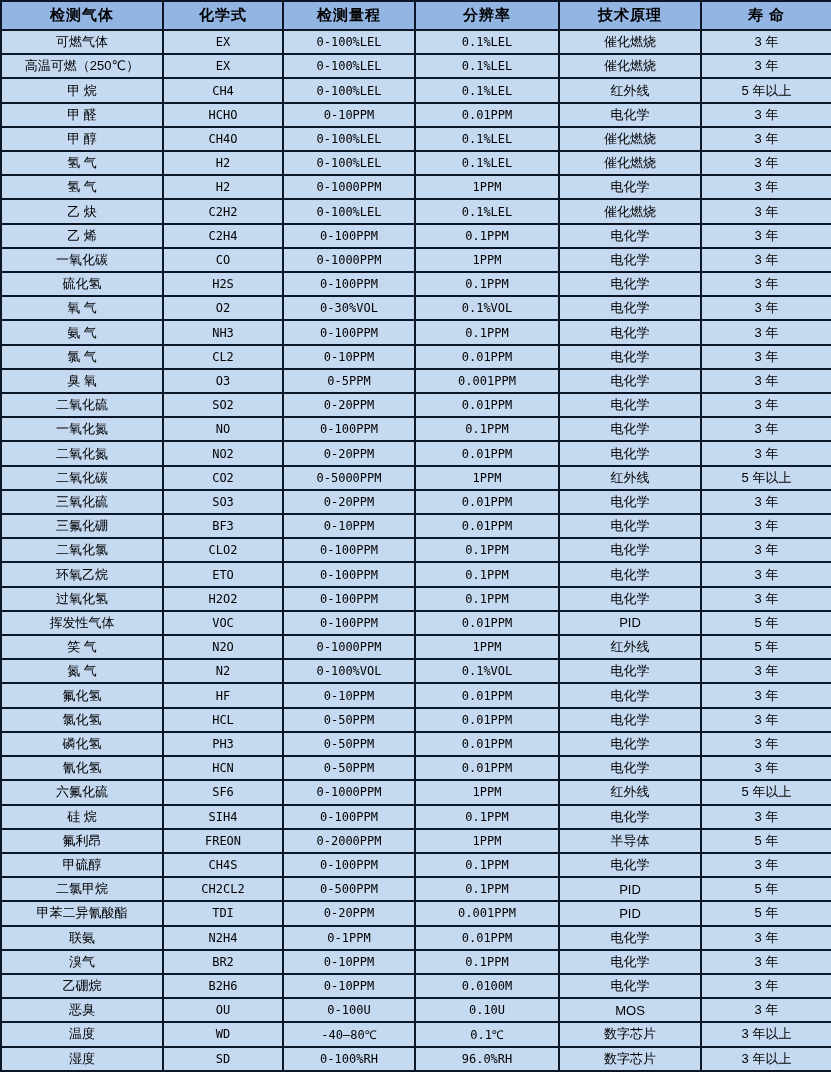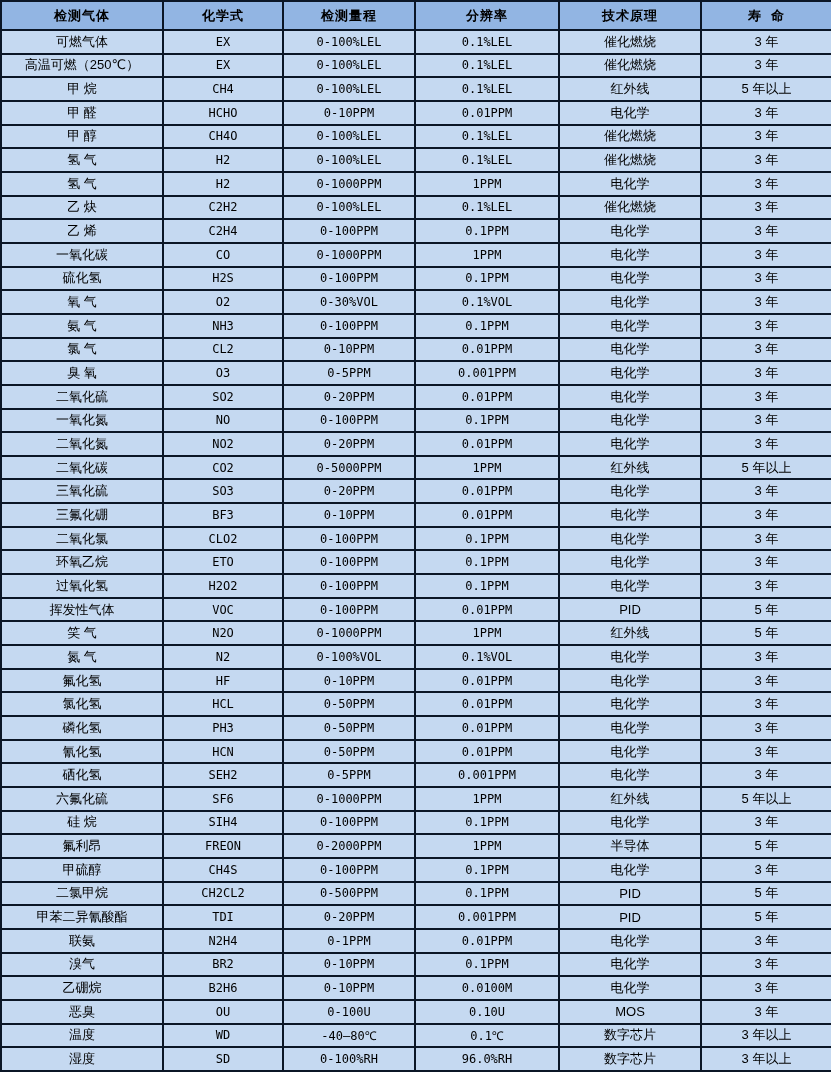--- a/index.html
+++ b/index.html
@@ -17,25 +17,24 @@
   .spec th,.spec td{
     border:2px solid #0b1626;
     text-align:center;
     vertical-align:middle;
     padding:0 2px;
     white-space:nowrap;
     overflow:hidden;
   }
   .spec th{
     background:#92b5e3;
-    font-size:13px;
+    font-size:15px;
     font-weight:bold;
     height:27px;
     letter-spacing:1px;
-    font-family:Liberation Mono, monospace;
   }
   .spec td{
     background:#c5d9f1;
     font-size:13px;
     height:19px;
   }
   .spec td.mono{
     font-family:"DejaVu Sans Mono","Liberation Mono",monospace;
     font-size:12px;
   }
@@ -305,28 +304,20 @@
       </tr>
       <tr>
         <td>氰化氢</td>
         <td class="mono">HCN</td>
         <td class="mono">0-50PPM</td>
         <td class="mono">0.01PPM</td>
         <td>电化学</td>
         <td>3 年</td>
       </tr>
       <tr>
-        <td>硒化氢</td>
-        <td class="mono">SEH2</td>
-        <td class="mono">0-5PPM</td>
-        <td class="mono">0.001PPM</td>
-        <td>电化学</td>
-        <td>3 年</td>
-      </tr>
-      <tr>
         <td>六氟化硫</td>
         <td class="mono">SF6</td>
         <td class="mono">0-1000PPM</td>
         <td class="mono">1PPM</td>
         <td>红外线</td>
         <td>5 年以上</td>
       </tr>
       <tr>
         <td>硅 烷</td>
         <td class="mono">SIH4</td>

